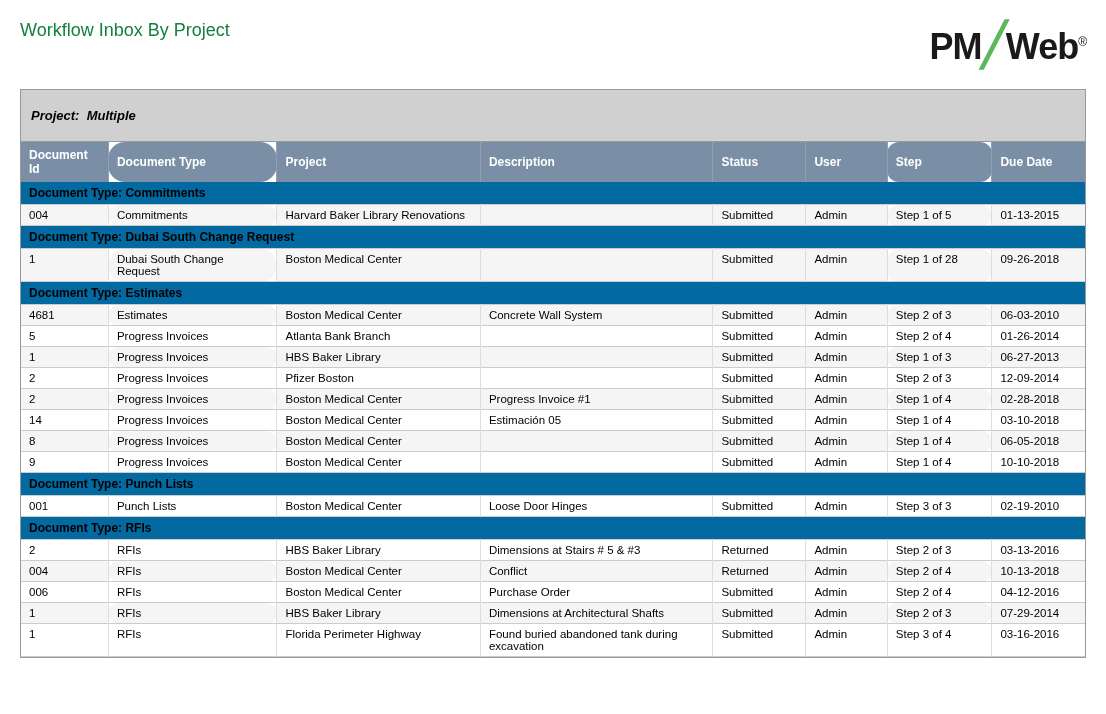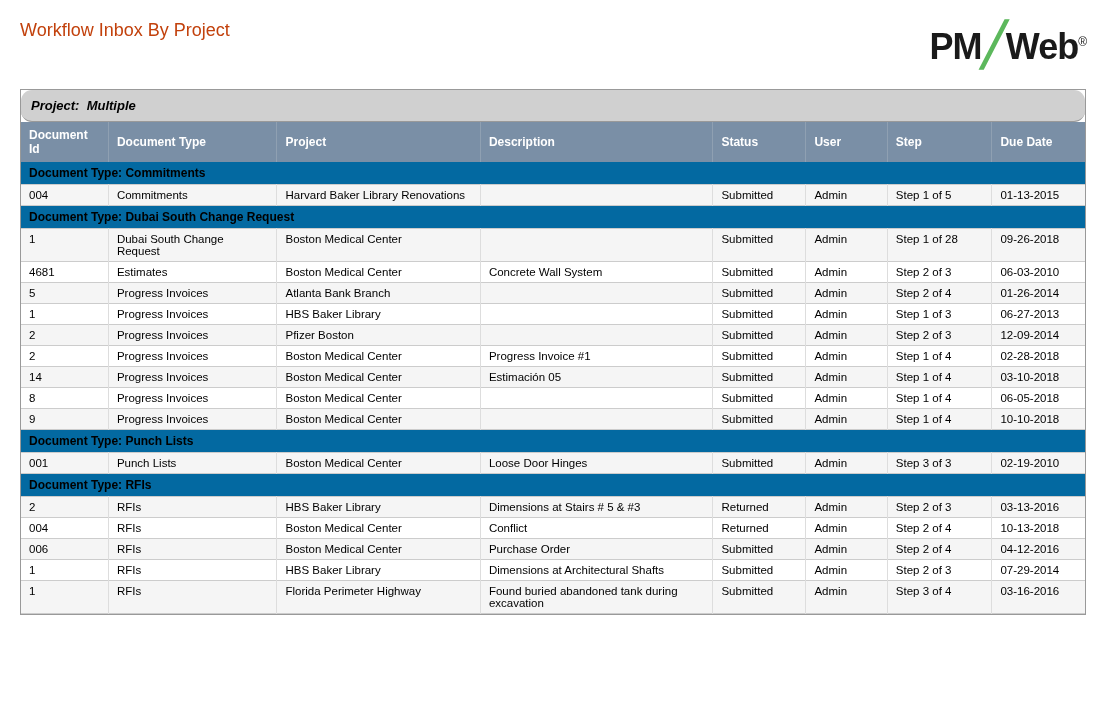--- a/index.html
+++ b/index.html
@@ -12,21 +12,21 @@
     }
     .header {
       display: flex;
       justify-content: space-between;
       align-items: flex-start;
       margin-bottom: 20px;
     }
     .page-title {
       font-size: 18px;
       font-weight: normal;
-      color: #c2410c;
+      color: #15803d;
     }
     .logo {
       display: flex;
       align-items: center;
     }
     .logo-text {
       font-size: 36px;
       font-weight: 900;
       color: #1a1a1a;
       letter-spacing: -1px;
@@ -40,26 +40,25 @@
       font-size: 12px;
       vertical-align: super;
       font-weight: normal;
     }
     .report-container {
       border: 1px solid #999;
       width: 100%;
     }
     .project-header {
       background: #d0d0d0;
-      padding: 8px 10px;
+      padding: 18px 10px;
       font-weight: bold;
       font-style: italic;
       font-size: 13px;
       border-bottom: 1px solid #999;
-      border-radius: 11px;
     }
     .project-header span {
       font-weight: bold;
       font-style: italic;
     }
     table {
       width: 100%;
       border-collapse: collapse;
     }
     thead tr {
@@ -95,26 +94,26 @@
       border-right: none;
     }
     .section-row td {
       background: #0369a1;
       font-weight: bold;
       font-size: 12px;
       padding: 4px 8px;
       color: #000;
     }
     .col-docid { width: 70px; }
-    .col-doctype { width: 145px; }
+    .col-doctype { width: 145px; border-radius: 17px; }
     .col-project { width: 175px; }
     .col-desc { width: 200px; }
     .col-status { width: 80px; }
     .col-user { width: 70px; }
-    .col-step { width: 90px; }
+    .col-step { width: 90px; border-radius: 12px; }
     .col-duedate { width: 80px; }
   </style>
 </head>
 <body>
 
 <div class="header">
   <h1 class="page-title">Workflow Inbox By Project</h1>
   <div class="logo">
     <span class="logo-text">
       <span>PM</span><span class="logo-slash">╱</span><span>Web</span><sup class="logo-reg">®</sup>
@@ -159,20 +158,23 @@
         <tr>
           <td class="col-docid">1</td>
           <td class="col-doctype">Dubai South Change Request</td>
           <td class="col-project">Boston Medical Center</td>
           <td class="col-desc"></td>
           <td class="col-status">Submitted</td>
           <td class="col-user">Admin</td>
           <td class="col-step">Step 1 of 28</td>
           <td class="col-duedate">09-26-2018</td>
         </tr>
+        <tr class="section-row">
+          <td colspan="8">Document Type:  Estimates</td>
+        </tr>
         <tr>
           <td class="col-docid">4681</td>
           <td class="col-doctype">Estimates</td>
           <td class="col-project">Boston Medical Center</td>
           <td class="col-desc">Concrete Wall System</td>
           <td class="col-status">Submitted</td>
           <td class="col-user">Admin</td>
           <td class="col-step">Step 2 of 3</td>
           <td class="col-duedate">06-03-2010</td>
         </tr>

